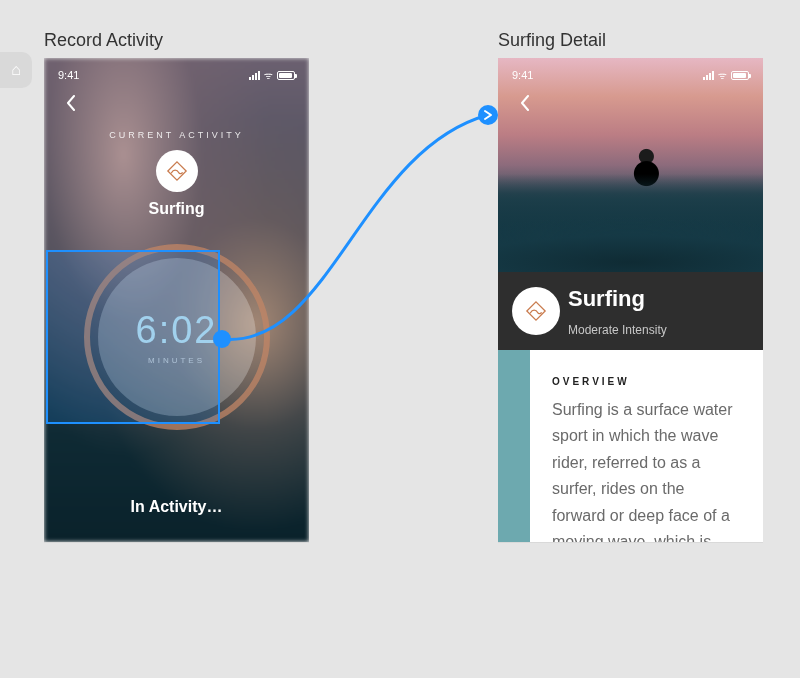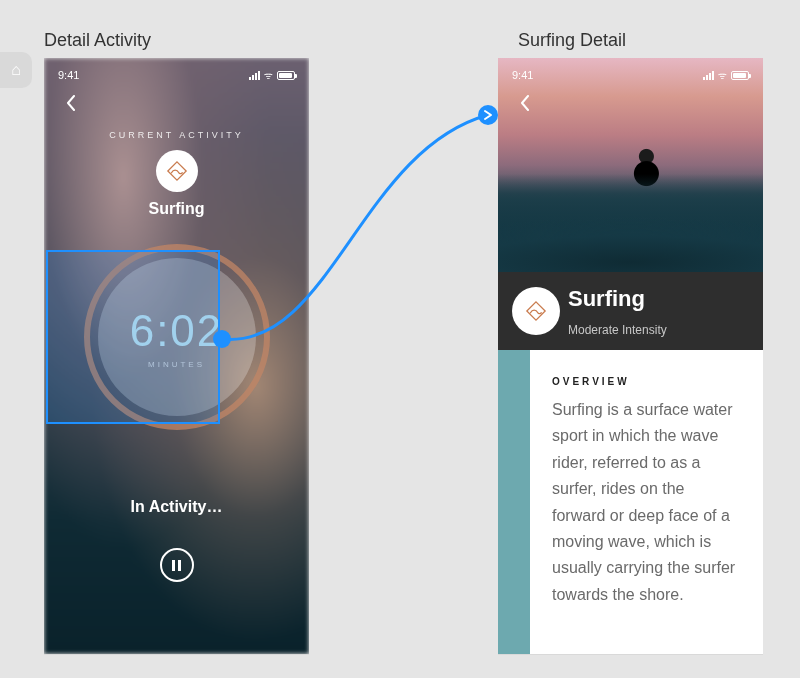--- a/index.html
+++ b/index.html
@@ -20,26 +20,26 @@
     display: flex; align-items: center; justify-content: center;
     font-size: 16px; color: #fff;
   }
   .label {
     position: absolute;
     font-size: 18px;
     color: #333;
     font-weight: 400;
   }
   .label.left { top: 30px; left: 44px; }
-  .label.right { top: 30px; left: 498px; margin-left: 20px; }
+  .label.right { top: 30px; left: 498px; }
 
   .phone {
     position: absolute;
     width: 265px;
-    height: 596px;
+    height: 484px;
     top: 58px;
     overflow: hidden;
     border-radius: 0;
     box-shadow: 0 1px 0 rgba(0,0,0,0.05);
   }
   .phone.left-phone { left: 44px; }
   .phone.right-phone { left: 498px; }
 
   
   .record-bg {
@@ -106,21 +106,21 @@
     border: 6px solid rgba(193,133,101,0.75);
   }
   .dial {
     position: absolute; inset: 14px;
     border-radius: 50%;
     background: rgba(255,255,255,0.25);
     backdrop-filter: blur(0.5px);
     display: flex; flex-direction: column; align-items: center; justify-content: center;
   }
   .time-reading {
-    font-size: 44px; font-weight: 200; letter-spacing: 2px;
+    font-size: 38px; font-weight: 200; letter-spacing: 2px;
     color: #bfe0ea;
     font-family: 'Helvetica Neue', sans-serif;
   }
   .time-unit {
     font-size: 8px; letter-spacing: 3px; color: rgba(255,255,255,0.6); margin-top: 4px;
   }
 
   .tracking-text {
     position: absolute; top: 416px; left: 0; right: 0;
     text-align: center; color: #fff; font-weight: 600; font-size: 16px; line-height: 1.35;
@@ -196,21 +196,21 @@
   
   svg.wave-ico { width: 22px; height: 22px; }
 </style>
 </head>
 <body>
 
 <div class="home-tab">
   <span>⌂</span>
 </div>
 
-<div class="label left">Detail Activity</div>
+<div class="label left">Record Activity</div>
 <div class="label right">Surfing Detail</div>
 
 <div class="phone left-phone">
   <div class="record-bg"></div>
 
   <div class="status-bar">
     <span>9:41</span>
     <span class="status-icons">
       <span class="sig">
           <i></i>

